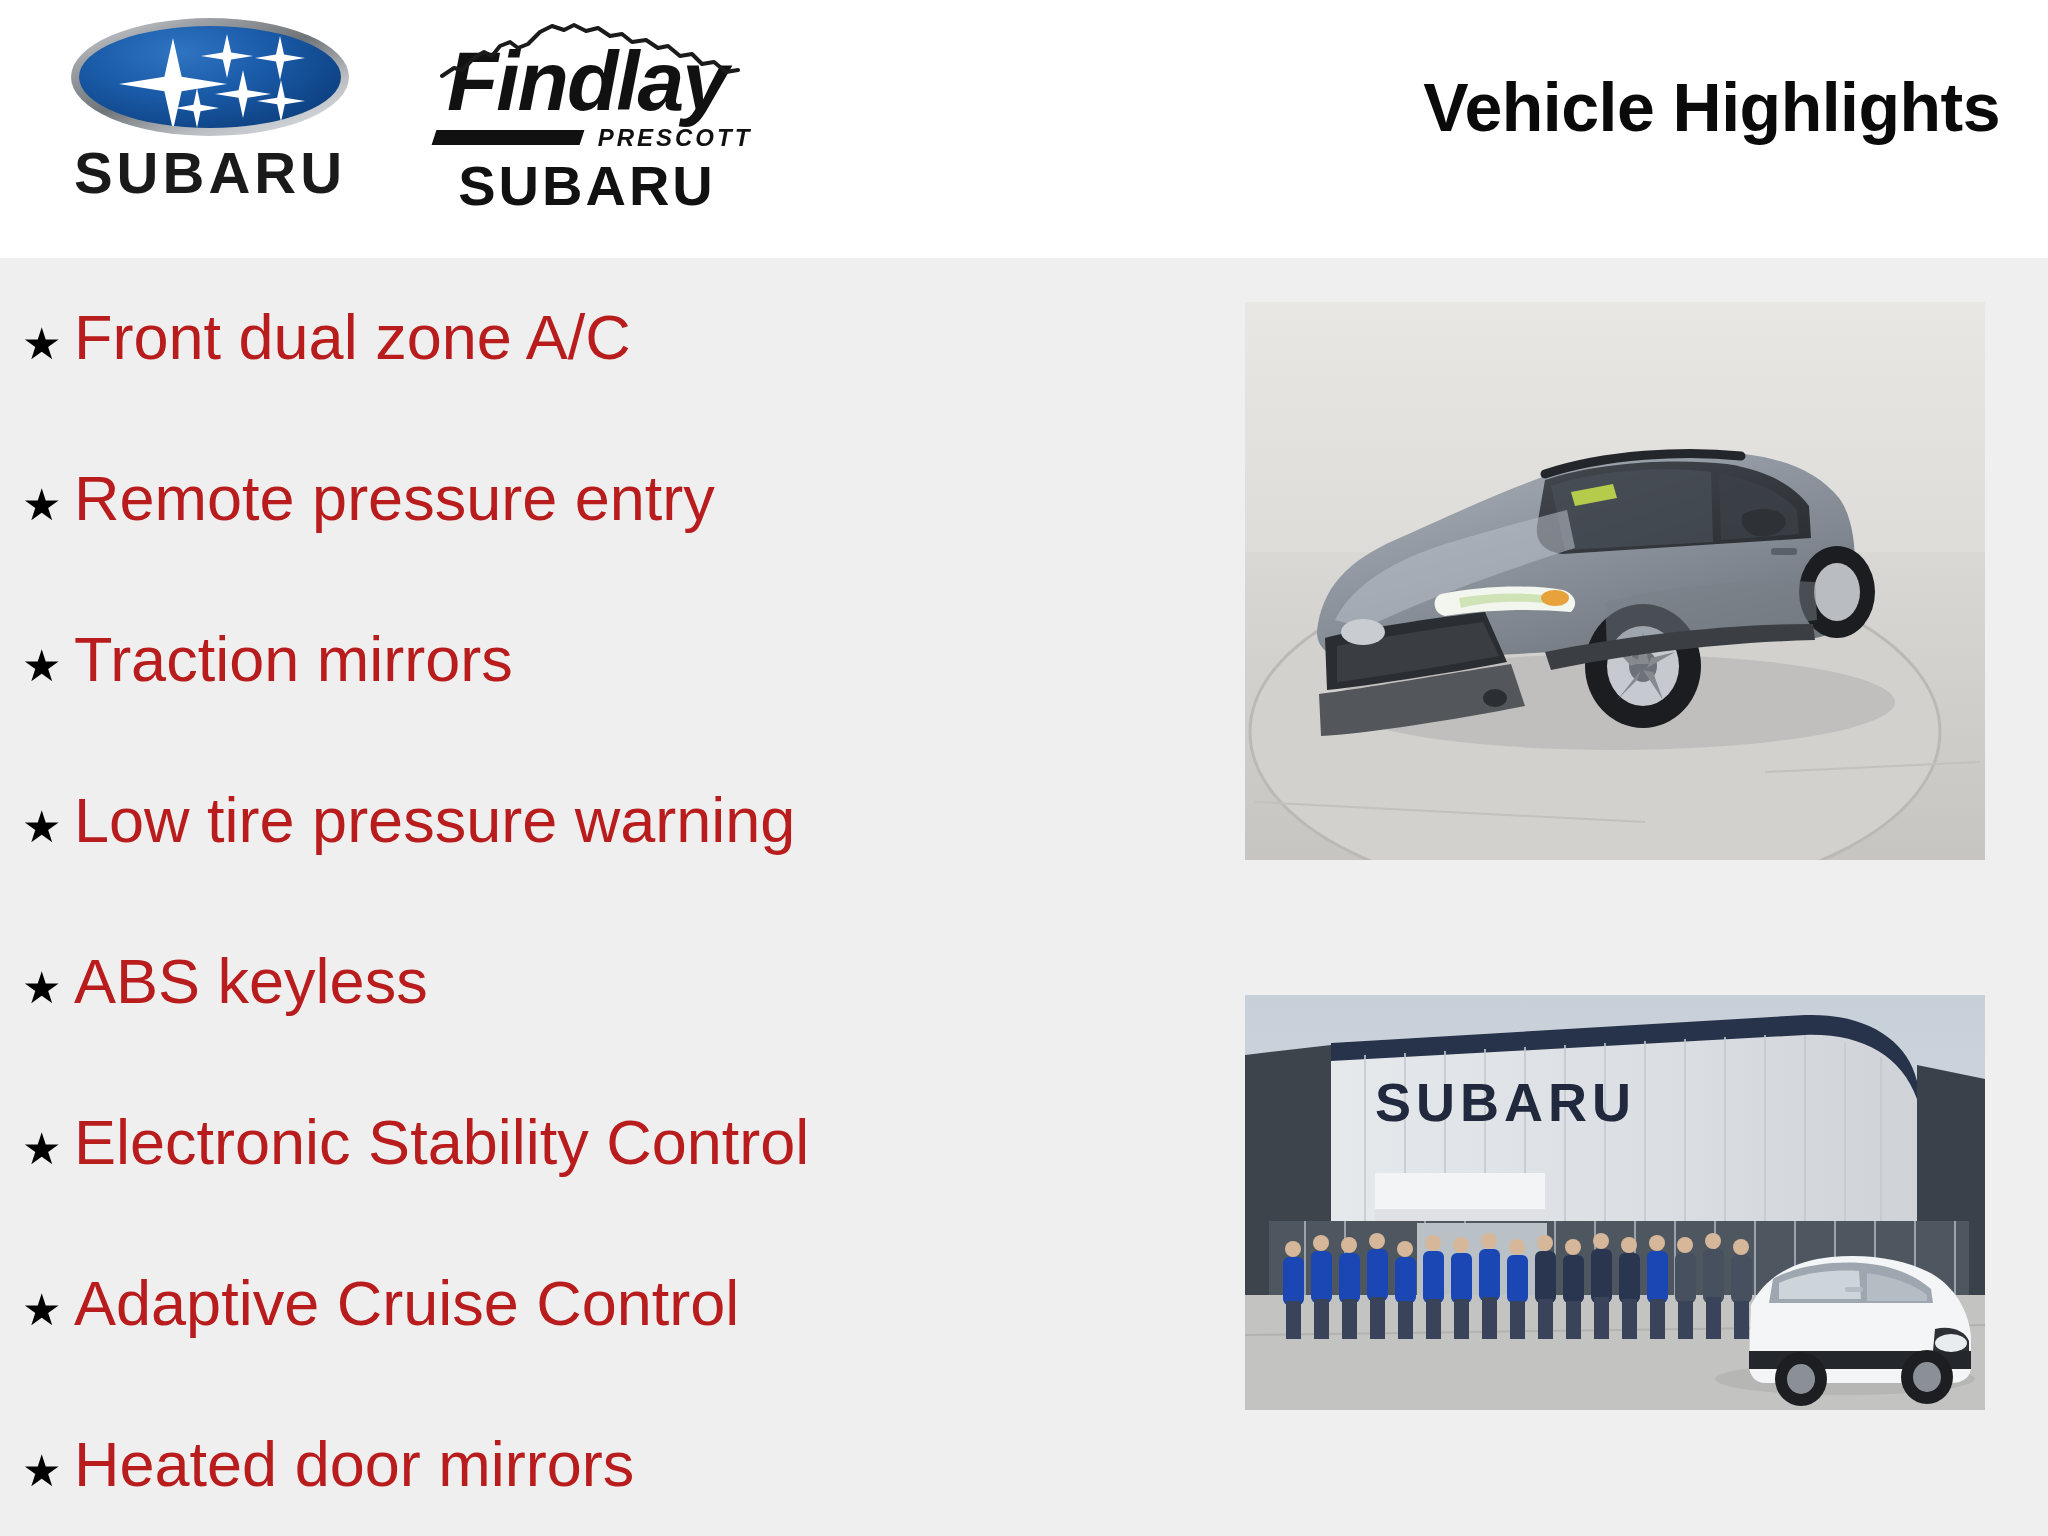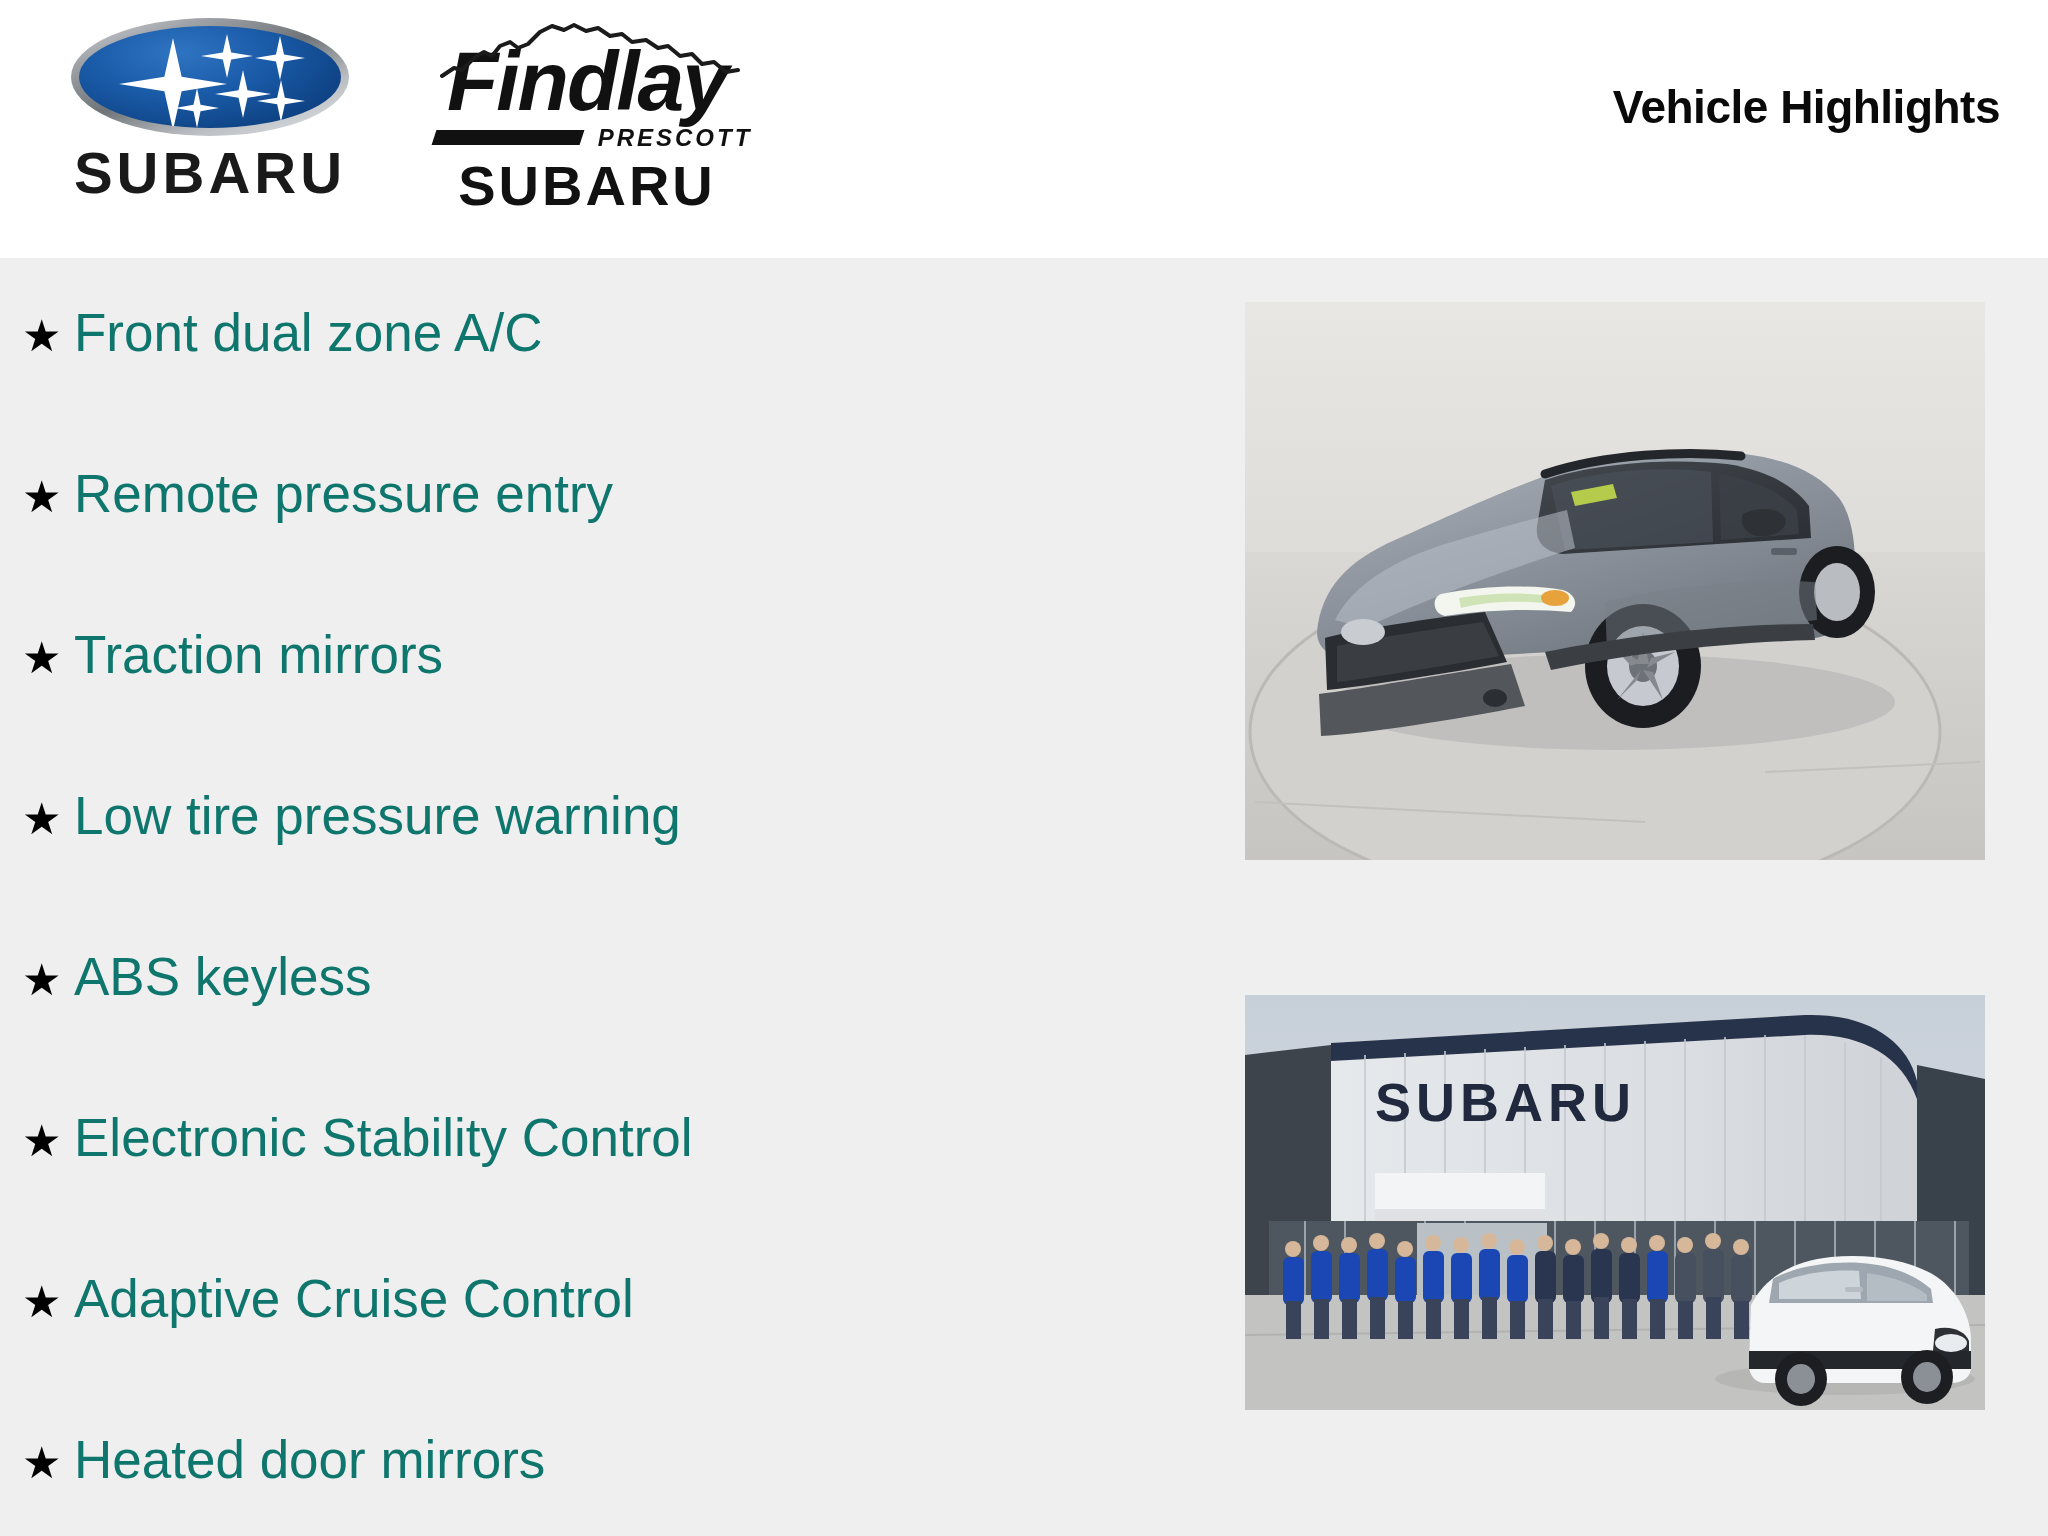--- a/index.html
+++ b/index.html
@@ -140,22 +140,22 @@
     letter-spacing: 3px;
     color: #111111;
     line-height: 1;
     margin-top: 6px;
     font-family: "Liberation Sans", sans-serif;
   }
 
   .page-title {
     position: absolute;
     right: 48px;
-    top: 80px;
-    font-size: 46px;
+    top: 68px;
+    font-size: 68px;
     font-weight: bold;
     color: #0a0a0a;
     letter-spacing: -0.5px;
     white-space: nowrap;
   }
 
   
   .content {
     position: absolute;
     left: 0;
@@ -180,22 +180,22 @@
     height: 161px;
   }
   .bullet-star {
     font-size: 44px;
     line-height: 1;
     color: #000000;
     width: 52px;
     flex: 0 0 52px;
   }
   .highlight-label {
-    font-size: 53px;
-    color: #0f766e;
+    font-size: 63px;
+    color: #b91c1c;
     line-height: 1;
     white-space: nowrap;
   }
 
   
   .photo {
     position: absolute;
     overflow: hidden;
     background: #c9c9c9;
   }

